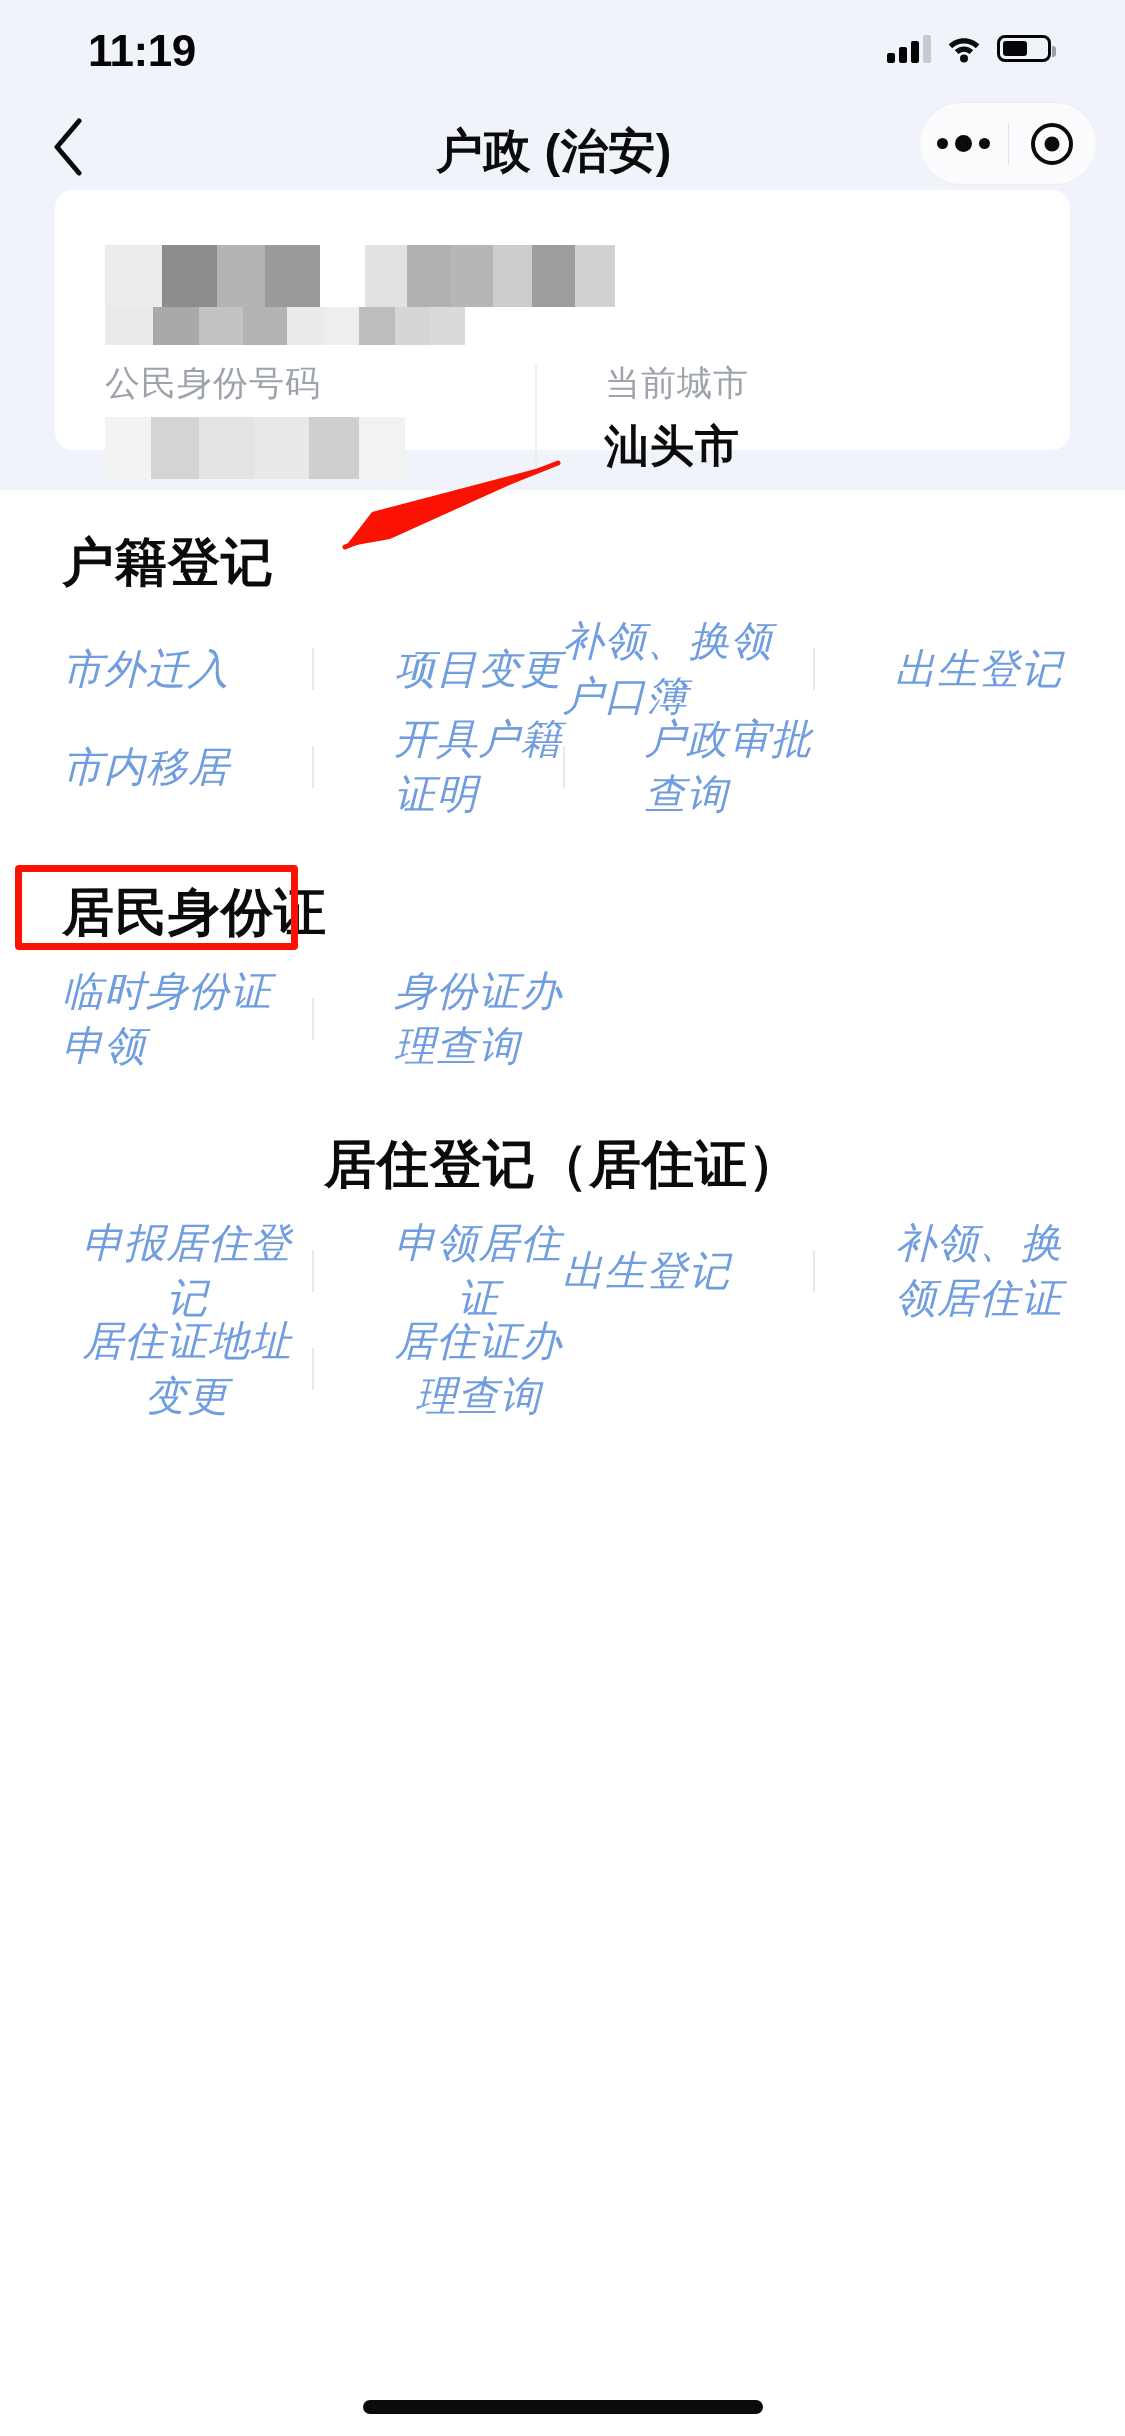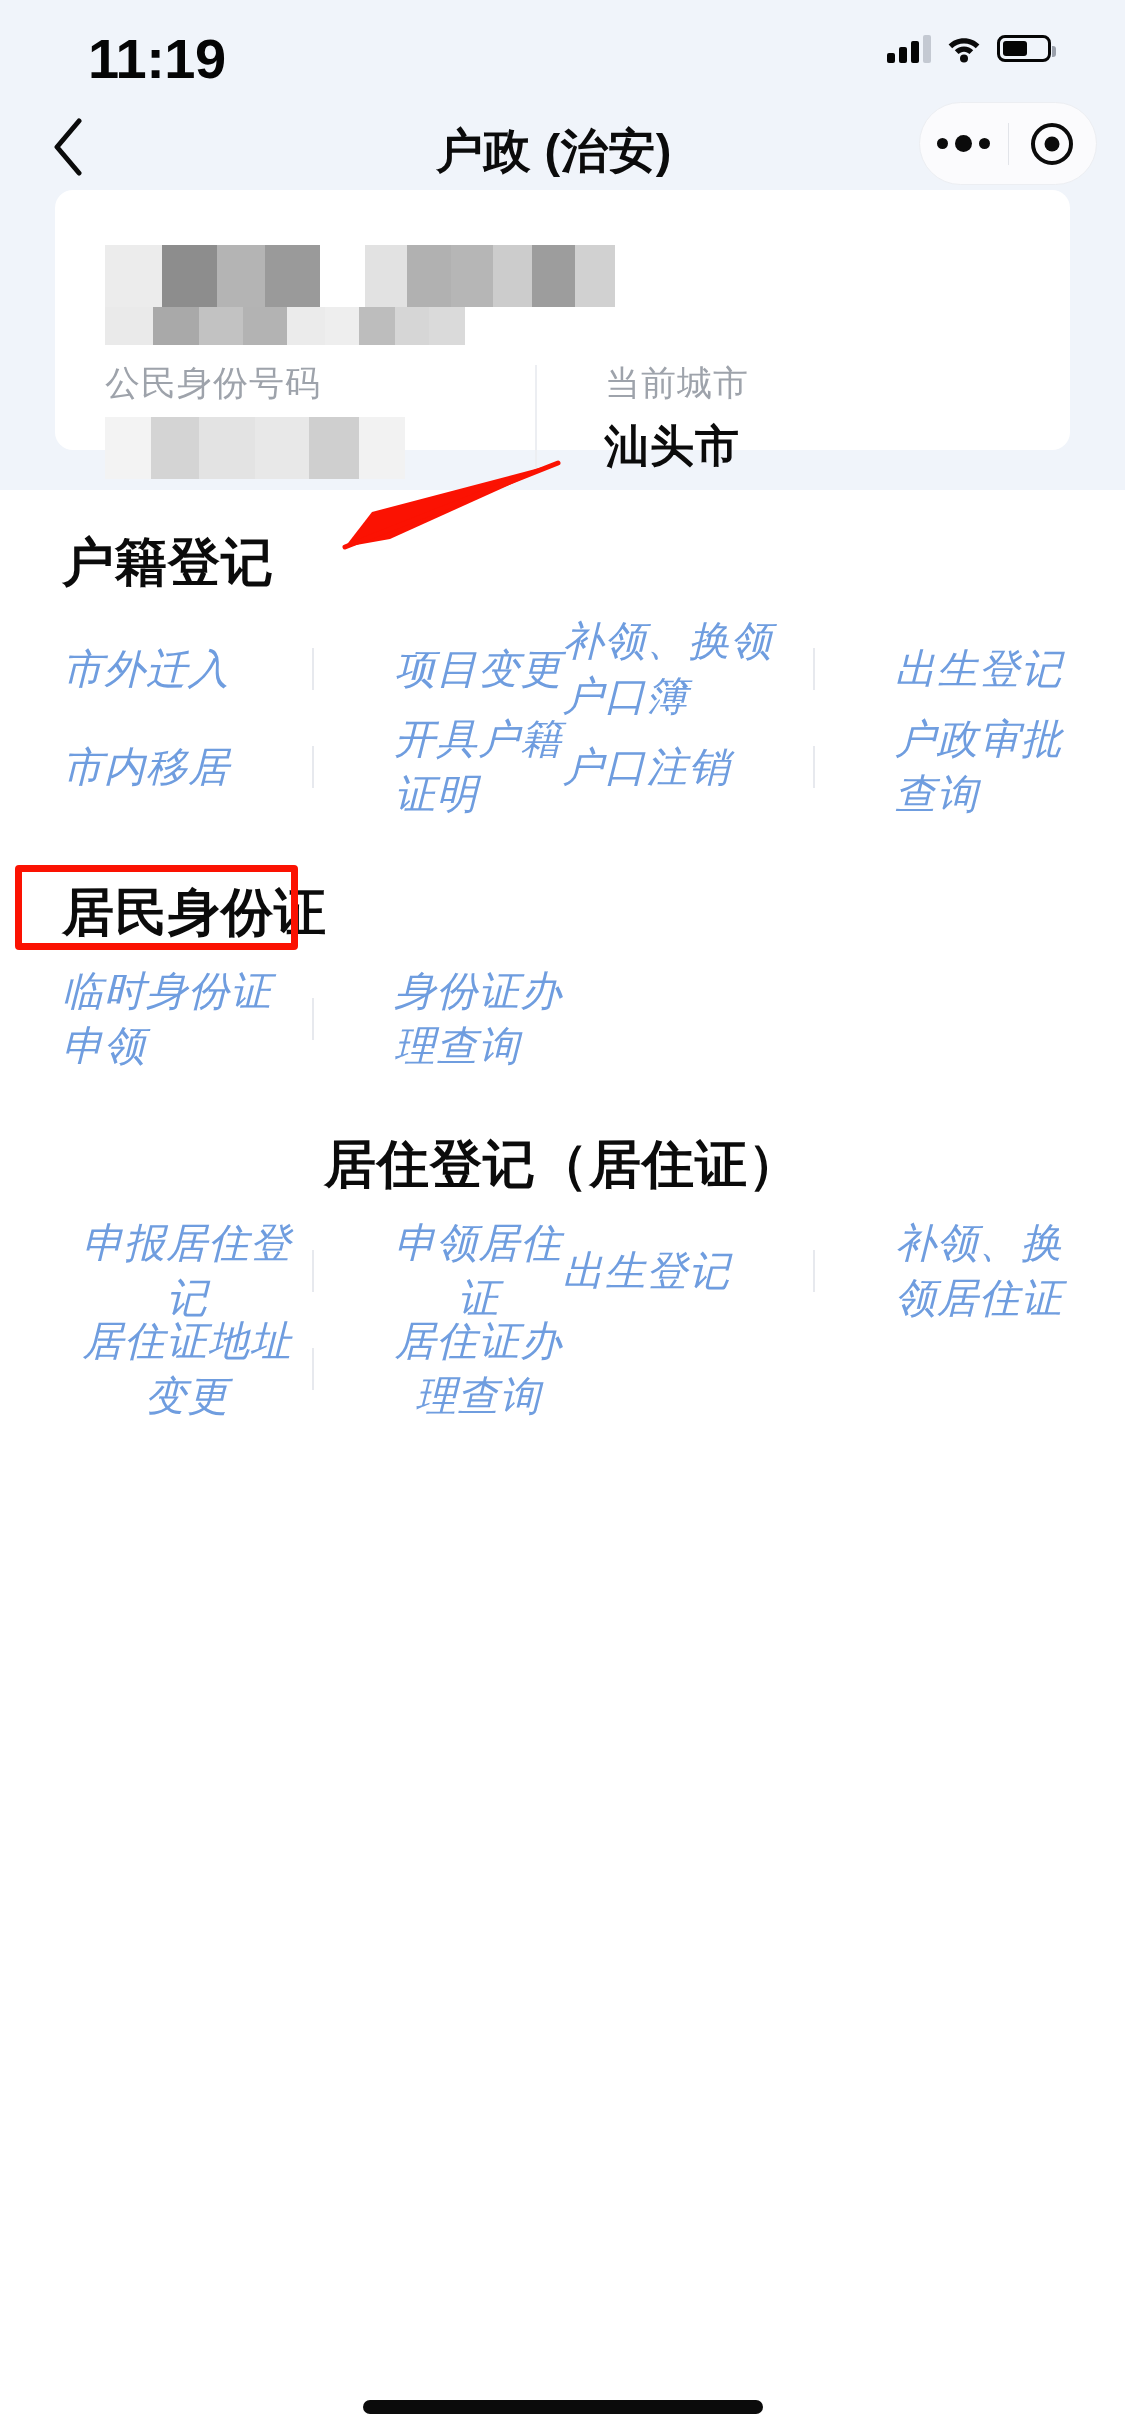--- a/index.html
+++ b/index.html
@@ -23,21 +23,21 @@
   }
 
   .status-bar {
     height: 110px;
     position: relative;
   }
   .status-time {
     position: absolute;
     left: 88px;
     top: 26px;
-    font-size: 56px;
+    font-size: 44px;
     font-weight: 700;
     color: #050505;
     letter-spacing: -0.5px;
   }
   .status-right {
     position: absolute;
     right: 74px;
     top: 33px;
     display: flex;
     align-items: center;
@@ -377,23 +377,20 @@
       </div>
       <div class="grid-cell right-col">
         <span class="label">出生登记</span>
       </div>
       <div class="grid-cell">
         <span class="label">市内移居</span>
       </div>
       <div class="grid-cell right-col">
         <span class="label">开具户籍证明</span>
       </div>
-      <div class="grid-cell">
-        <span class="label">户口注销</span>
-      </div>
       <div class="grid-cell right-col">
         <span class="label">户政审批查询</span>
       </div>
     </div>
   </div>
 
   <div class="section" style="padding-top:62px;">
     <div class="section-title">居民身份证</div>
     <div class="grid" style="margin-top:22px;">
       <div class="grid-cell">

